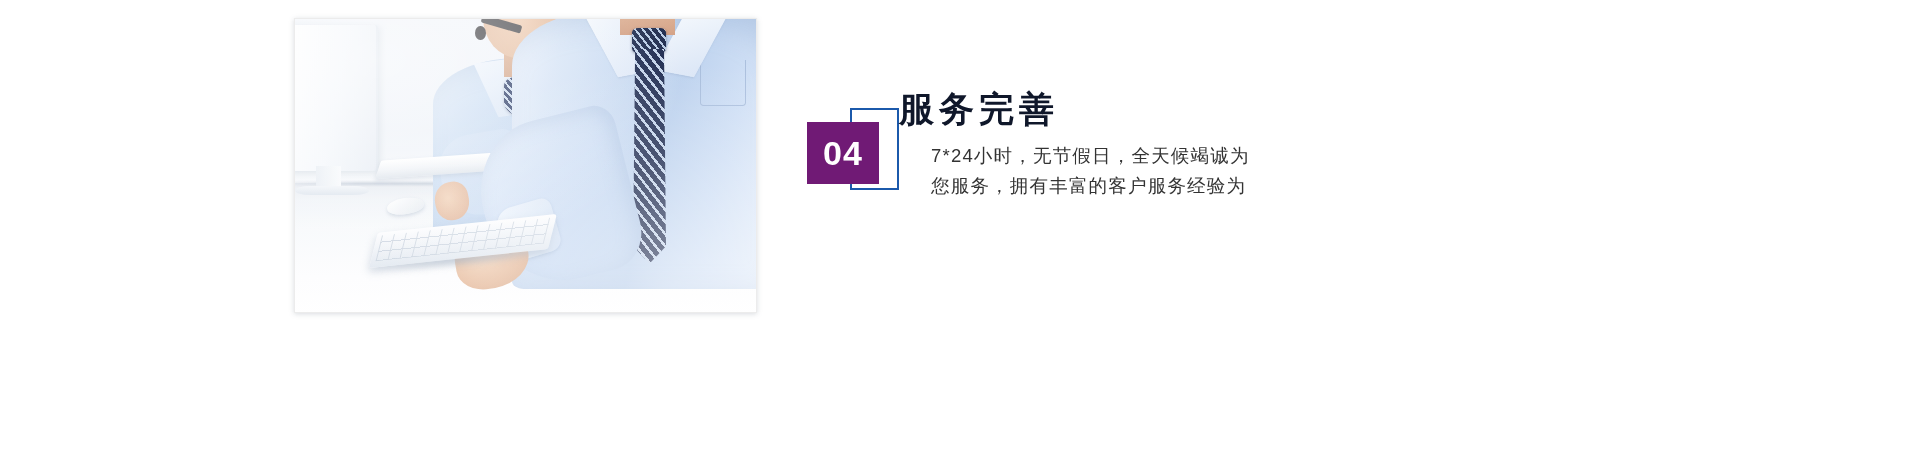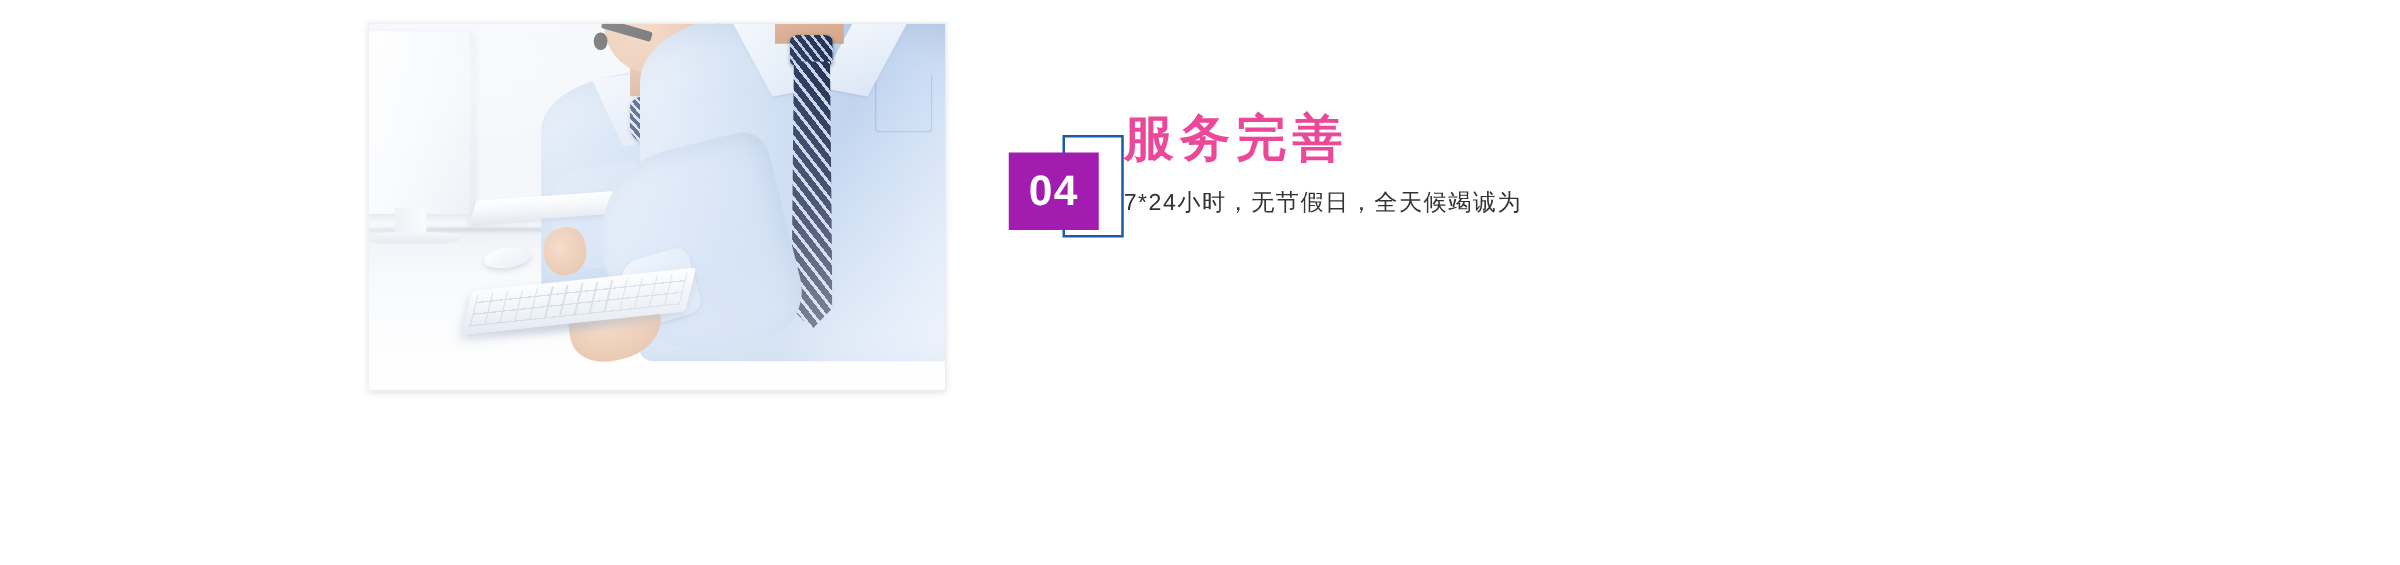--- a/index.html
+++ b/index.html
@@ -357,57 +357,57 @@
     position: absolute;
     left: 43px; top: 0px;
     width: 49px; height: 82px;
     border: 2px solid #1b59ab;
     background: transparent;
   }
   .badge-fill {
     position: absolute;
     left: 0px; top: 14px;
     width: 72px; height: 62px;
-    background: #a21caf;
+    background: #701a75;
     display: flex;
     align-items: center;
     justify-content: center;
   }
   .badge-num {
     color: #ffffff;
     font-size: 34px;
     font-weight: bold;
     letter-spacing: 1px;
     line-height: 1;
     font-family: "Liberation Sans", sans-serif;
   }
 
   .text-col {
     position: absolute;
     left: 92px; top: 0px;
     width: 560px;
   }
   .title {
-    color: #ec4899;
-    font-size: 40px;
+    color: #0f172a;
+    font-size: 35px;
     font-weight: bold;
     letter-spacing: 5px;
     line-height: 1.18;
     margin: 0 0 12px 0;
     white-space: nowrap;
   }
   .desc {
     color: #333333;
     font-size: 18.5px;
     line-height: 1.62;
     letter-spacing: 1.2px;
     margin: 0;
     max-width: 400px;
   }
-  .desc-line { display: block; white-space: nowrap; }
+  .desc-line { display: block; white-space: nowrap; padding-left: 32px; }
 </style>
 </head>
 <body>
 
 <div class="banner">
 
   <div class="photo-frame">
     <div class="photo">
       <div class="backdrop"></div>
       <div class="desk"></div>
@@ -465,17 +465,18 @@
       <div class="badge-outline"></div>
       <div class="badge-fill">
         <span class="badge-num">04</span>
       </div>
     </div>
 
     <div class="text-col">
       <h2 class="title">服务完善</h2>
       <p class="desc">
         <span class="desc-line">7*24小时，无节假日，全天候竭诚为</span>
+        <span class="desc-line">您服务，拥有丰富的客户服务经验为</span>
       </p>
     </div>
 
   </div>
 </div>
 
 </body></html>

